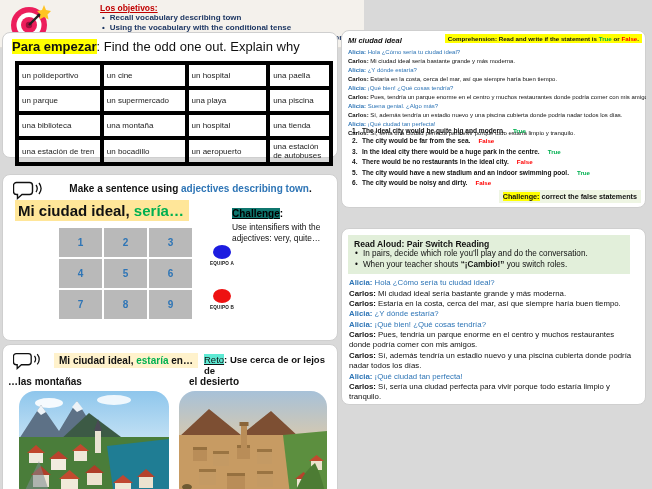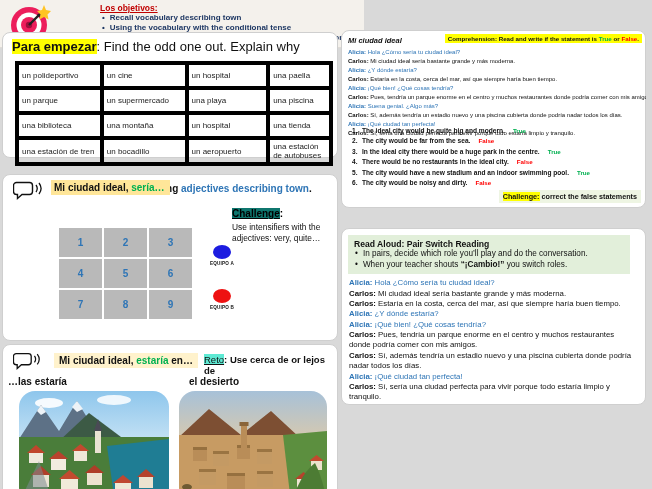--- a/index.html
+++ b/index.html
@@ -27,21 +27,21 @@
   table.vocab td:nth-child(1){width:27%;}
   table.vocab td:nth-child(2){width:27%;}
   table.vocab td:nth-child(3){width:26%;}
   table.vocab td:nth-child(4){width:20%;}
 
   
   .p-speaking{left:2px;top:174px;width:336px;height:167px;}
   .speech-icon{position:absolute;left:10px;top:5px;}
   .mk-line{position:absolute;left:50px;top:8px;width:275px;text-align:center;font-size:10px;font-weight:bold;color:#111;}
   .mk-line .blue{color:var(--accent-blue);}
-  .stem1{position:absolute;left:12px;top:5px;background:#ffe699;padding:2px 5px 2px 3px;font-size:10px;font-weight:bold;color:#111;margin-left:36px;}
+  .stem1{position:absolute;left:12px;top:25px;background:#ffe699;padding:2px 5px 2px 3px;font-size:15px;font-weight:bold;color:#111;}
   .stem-green{color:var(--true-green);}
   .challenge-blk{position:absolute;left:229px;top:28px;width:102px;}
   .challenge-label{font-size:10px;font-weight:bold;text-decoration:underline;background:#0f766e;}
   .challenge-txt{font-size:8.4px;color:#111;line-height:1.25;margin-top:1px;}
   .numgrid{position:absolute;left:56px;top:53px;width:135px;display:grid;grid-template-columns:repeat(3,43px);grid-template-rows:repeat(3,29px);gap:2px;}
   .gcell{background:#b9b9b9;display:flex;align-items:center;justify-content:center;color:var(--accent-blue);font-weight:bold;font-size:10px;}
   .team{position:absolute;left:196px;width:46px;text-align:center;}
   .team .dot{width:18px;height:14px;border-radius:50%;margin:0 auto;}
   .team .tlabel{font-size:4.6px;font-weight:bold;color:#111;margin-top:2px;letter-spacing:.2px;}
   .team-a{top:70px;} .team-a .dot{background:var(--team-a);}
@@ -201,21 +201,21 @@
         <path d="M23 5 q2.5 3.5 0 7" fill="none" stroke="#111" stroke-width="1.3"></path>
         <path d="M26 3 q4.2 5.5 0 11" fill="none" stroke="#111" stroke-width="1.3"></path>
       </svg>
     </div>
     <div class="stem2">
       <span>Mi ciudad ideal, </span><span class="stem-green">estaría</span><span> en…</span>
     </div>
     <div class="reto-blk">
       <span class="reto-label">Reto</span><span>: Use cerca de or lejos de</span>
     </div>
-    <div class="loc-label left">…las estaría</div>
+    <div class="loc-label left">…las montañas</div>
     <div class="loc-label right">el desierto</div>
 
     <div class="photo left">
       <svg width="150" height="112" viewBox="0 0 150 112">
         <defs>
           <linearGradient id="sky1" x1="0" y1="0" x2="0" y2="1">
             <stop offset="0" stop-color="#8ec6ec"></stop>
               <stop offset="1" stop-color="#cfe7f6"></stop>
           </linearGradient>
         </defs>

